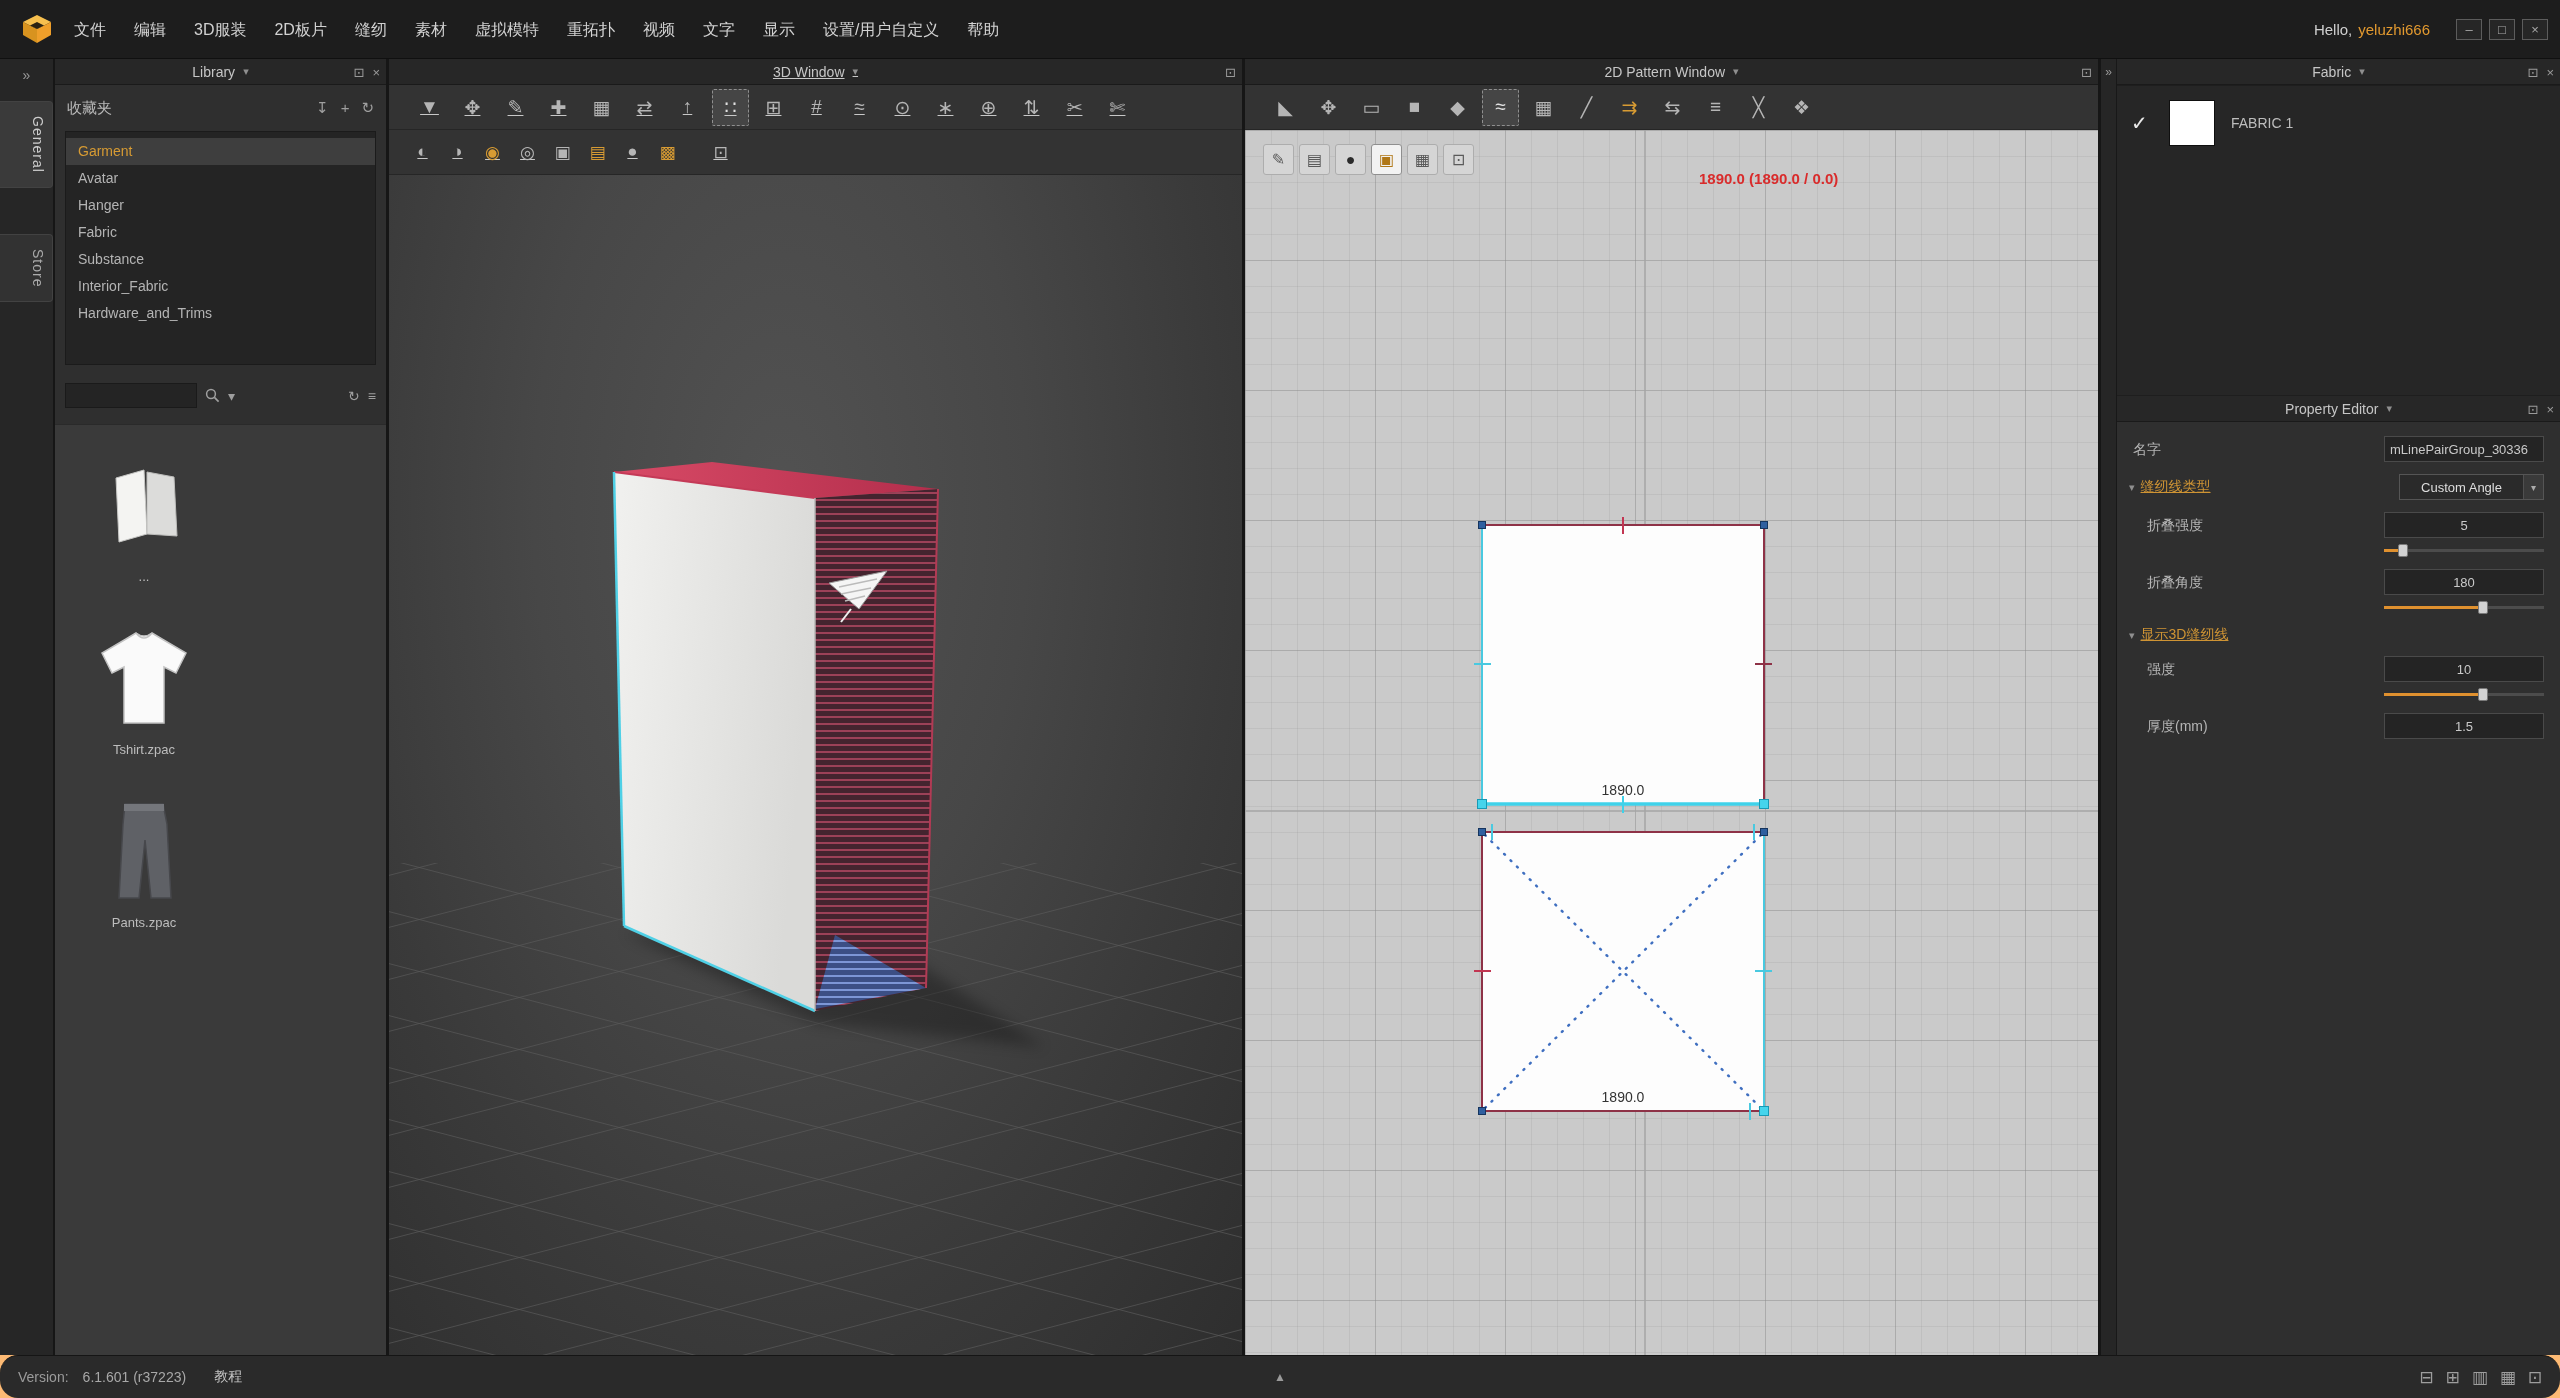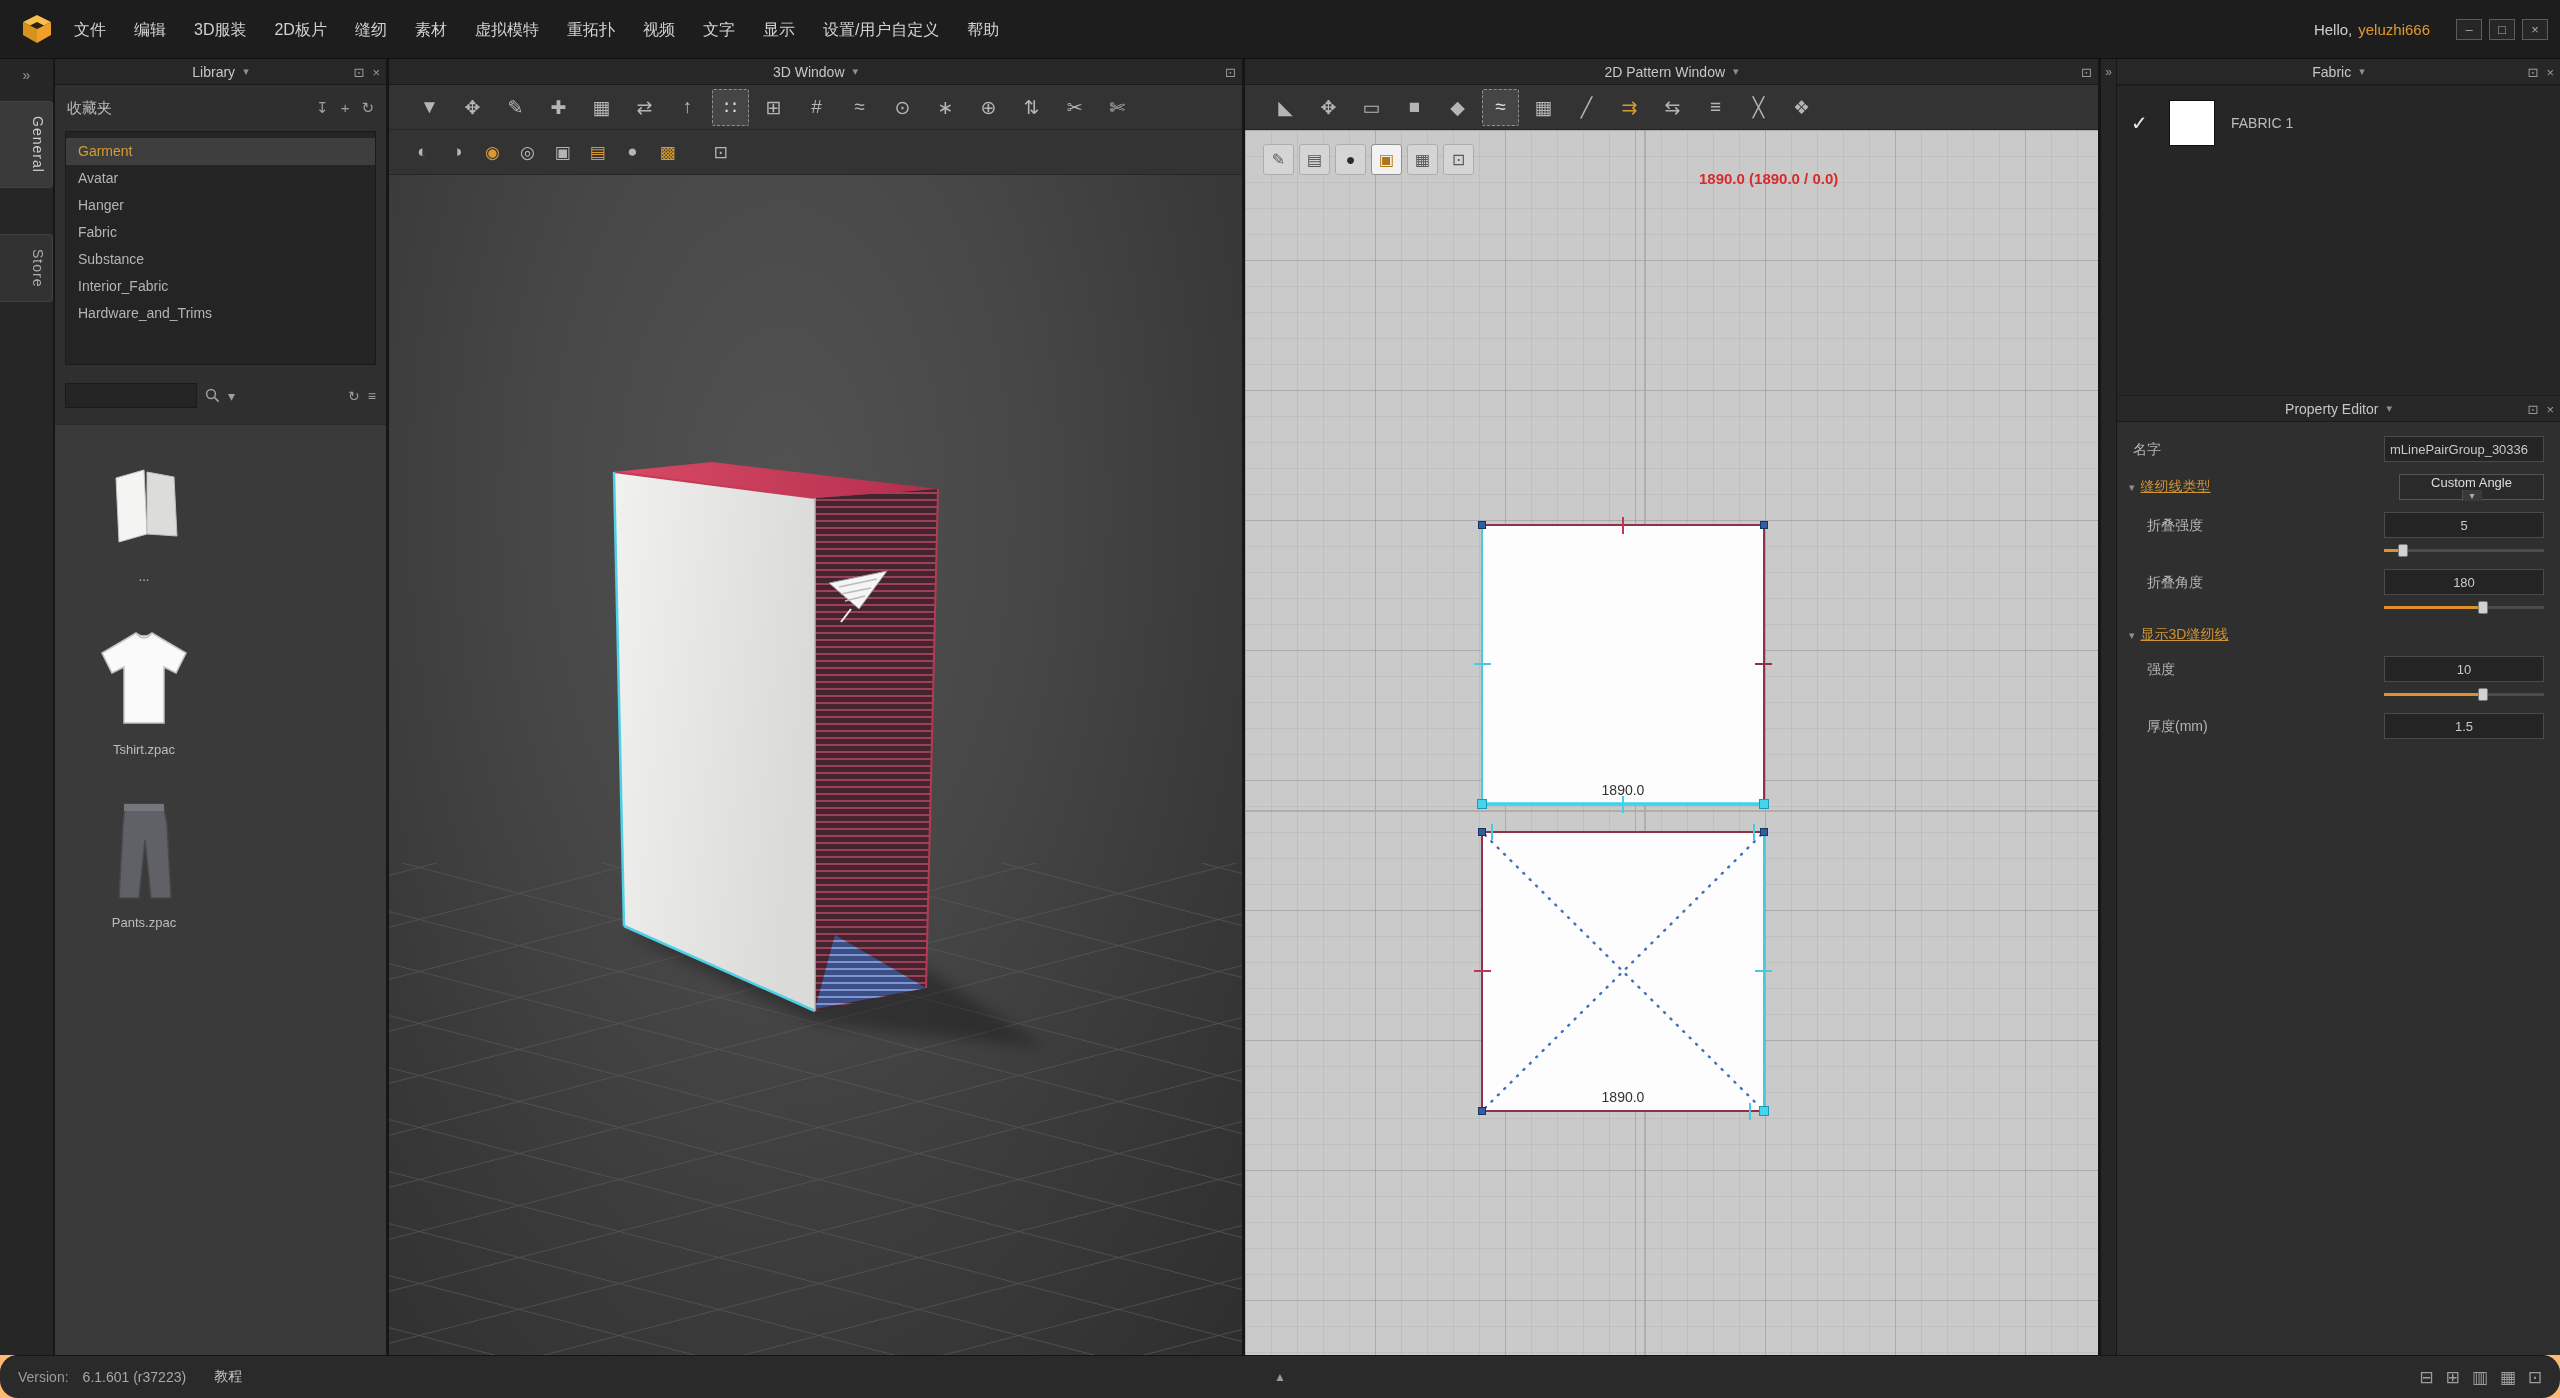--- a/index.html
+++ b/index.html
@@ -42,21 +42,21 @@
   .search-row { margin:18px 10px 0 10px; display:flex; align-items:center; gap:8px; flex:none; }
   .search-input { width:132px; height:25px; background:#242424; border:1px solid #1a1a1a; color:#c8c8c8; padding:0 6px; font-size:13px; }
   .sicon { color:#9f9f9f; font-size:14px; display:flex; align-items:center; }
   .search-spacer { flex:1; }
   .thumbs { margin-top:16px; flex:1; background:#3a3a3a; border-top:1px solid #2a2a2a; padding:26px 30px; display:flex; flex-wrap:wrap; gap:40px 48px; align-content:flex-start; }
   .thumb { width:118px; display:flex; flex-direction:column; align-items:center; cursor:default; }
   .thumb-img { width:118px; height:110px; display:flex; align-items:center; justify-content:center; }
   .thumb-label { margin-top:8px; font-size:13px; color:#bdbdbd; text-align:center; }
 
   
-  .w3d { width:856px; background:#3c3c3c; border-right:3px solid #161616; display:flex; flex-direction:column; }
+  .w3d { width:856px; background:#3c3c3c; border-right:3px solid #161616; display:flex; flex-direction:column;text-decoration:underline; }
   .toolbar { height:45px; background:#333333; border-bottom:1px solid #262626; display:flex; align-items:center; padding-left:22px; gap:6px; flex:none; }
   .toolbar.sub { padding-left:18px; gap:4px; }
   .tbtn { width:37px; height:37px; display:flex; align-items:center; justify-content:center; color:#b5b5b5; font-size:19px; border:1px solid transparent; border-radius:2px; cursor:default; }
   .toolbar.sub .tbtn { width:31px; height:31px; font-size:17px; }
   .tbtn.pressed { background:#454545; border:1px dashed #8f8f8f; color:#e0e0e0; }
   .tbtn.separated { margin-left:18px; }
   .viewport { flex:1; position:relative; overflow:hidden;
     background:radial-gradient(ellipse at 46% 28%, #525252 0%, #474747 38%, #3a3a3a 68%, #2e2e2e 100%); }
   .viewport svg { position:absolute; inset:0; }
 
@@ -93,21 +93,21 @@
   .prop-content { flex:1; padding-top:14px; overflow:hidden; }
   .prow { display:flex; align-items:flex-start; margin-bottom:12px; padding-right:16px; }
   .plabel { font-size:14px; color:#b5b5b5; padding-left:16px; line-height:26px; }
   .plabel.indent { padding-left:30px; }
   .pcontrol { margin-left:auto; width:160px; display:flex; flex-direction:column; }
   .pinput { width:160px; height:26px; background:#242424; border:1px solid #4a4a4a; color:#c9c9c9; font-size:13px; text-align:center; }
   .pinput.name-input { width:160px; text-align:left; padding:0 5px; }
   .prow.section { align-items:center; margin-top:4px; }
   .sec-caret { color:#8f8f8f; font-size:11px; padding-left:12px; }
   .sec-label { color:#cf9434; font-size:14px; margin-left:6px; text-decoration:underline; }
-  .pselect { margin-left:auto; width:145px; height:26px; background:#2a2a2a; border:1px solid #555555; display:flex; align-items:center; font-size:13px; color:#dddddd;flex-direction:column; }
+  .pselect { margin-left:auto; width:145px; height:26px; background:#2a2a2a; border:1px solid #555555; display:flex; align-items:center; font-size:13px; color:#dddddd; }
   .pselect .sel-text { flex:1; text-align:center; }
   .pselect .sel-caret { width:20px; height:24px; background:#3a3a3a; border-left:1px solid #505050; display:flex; align-items:center; justify-content:center; font-size:10px; color:#aaaaaa; }
   .slider { position:relative; height:14px; margin-top:5px; width:160px; }
   .slider .track { position:absolute; left:0; right:0; top:6px; height:3px; background:#4c4c4c; }
   .slider .fill { position:absolute; left:0; top:6px; height:3px; background:#e0912f; }
   .slider .handle { position:absolute; top:1px; width:10px; height:13px; background:#d2d2d2; border:1px solid #7a7a7a; border-radius:2px; margin-left:-5px; }
 
   
   .statusbar { position:absolute; left:0; right:0; bottom:0; height:43px; background:#2a2a2a; border-top:1px solid #151515; display:flex; align-items:center; padding:0 18px; font-size:14px; color:#9b9b9b;border-radius:18px; }
   .statusbar .ver-val { margin-left:14px; color:#a8a8a8; }

